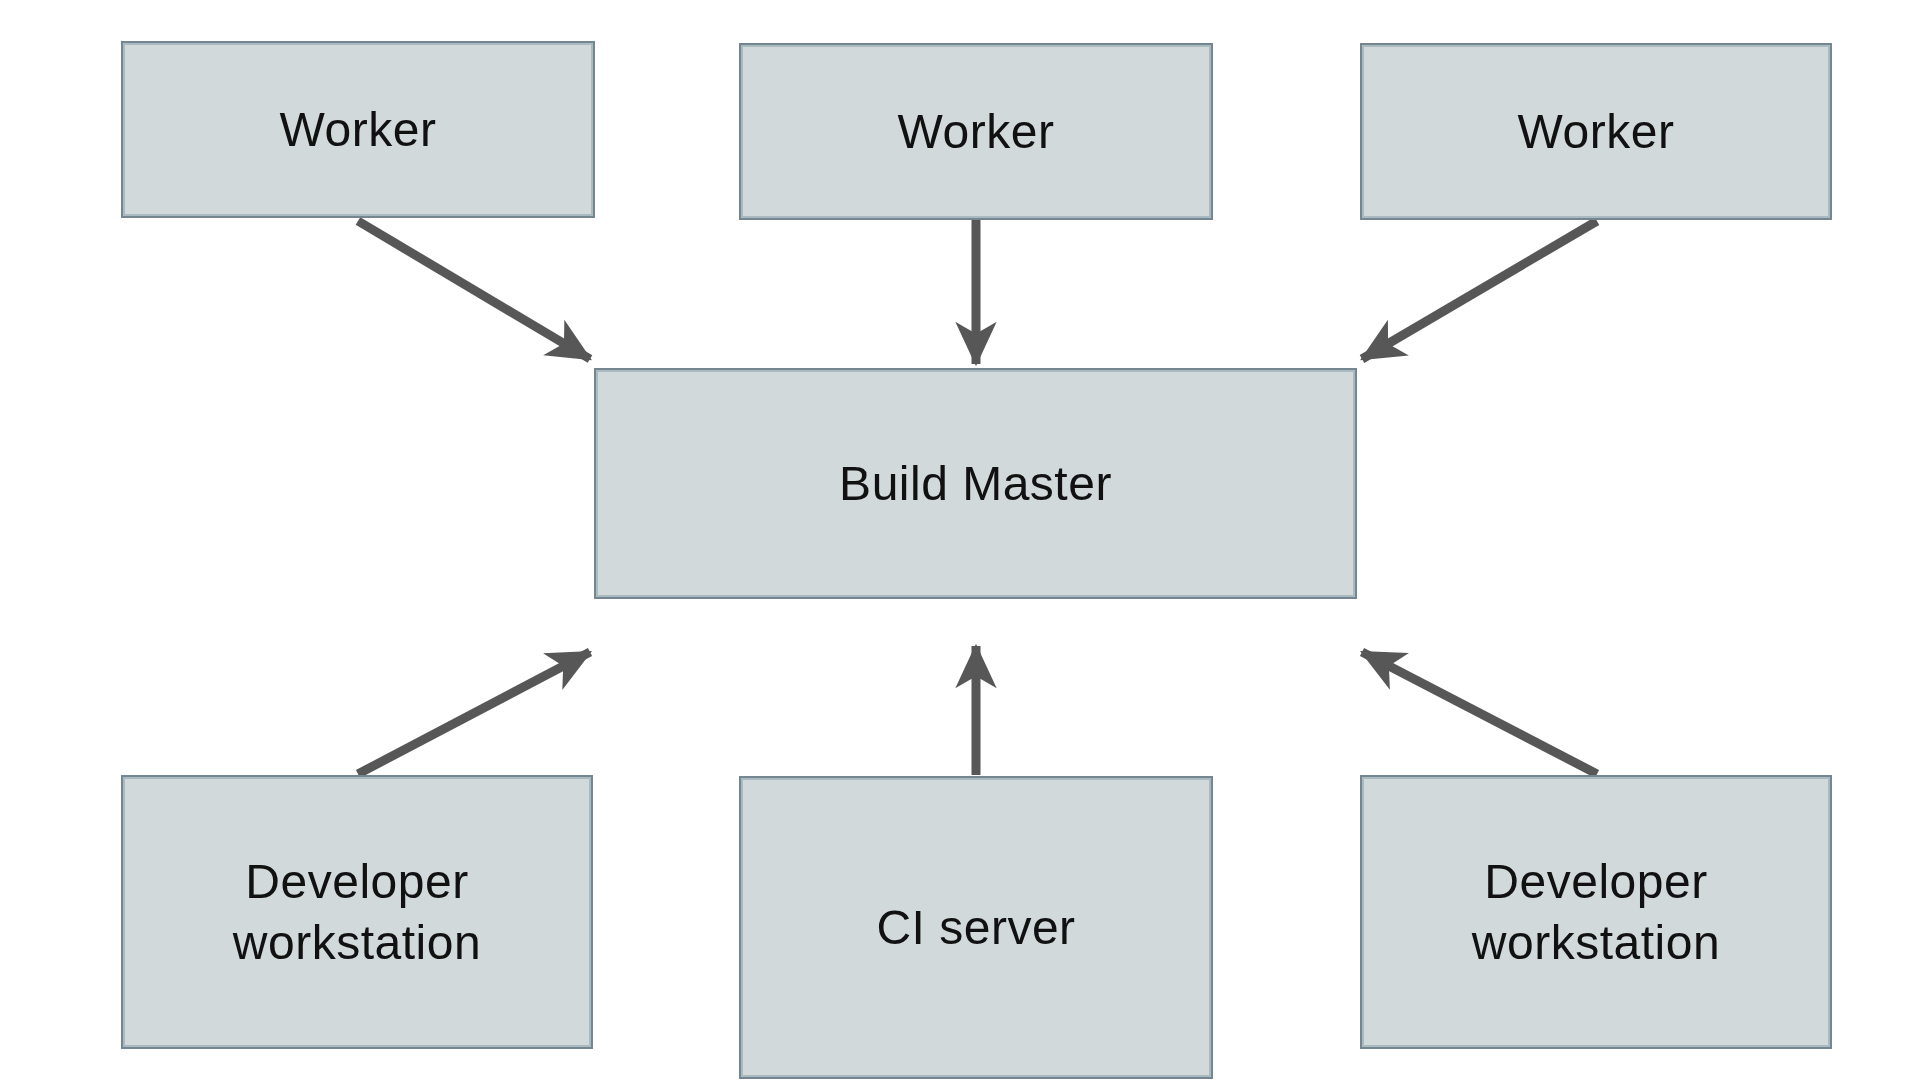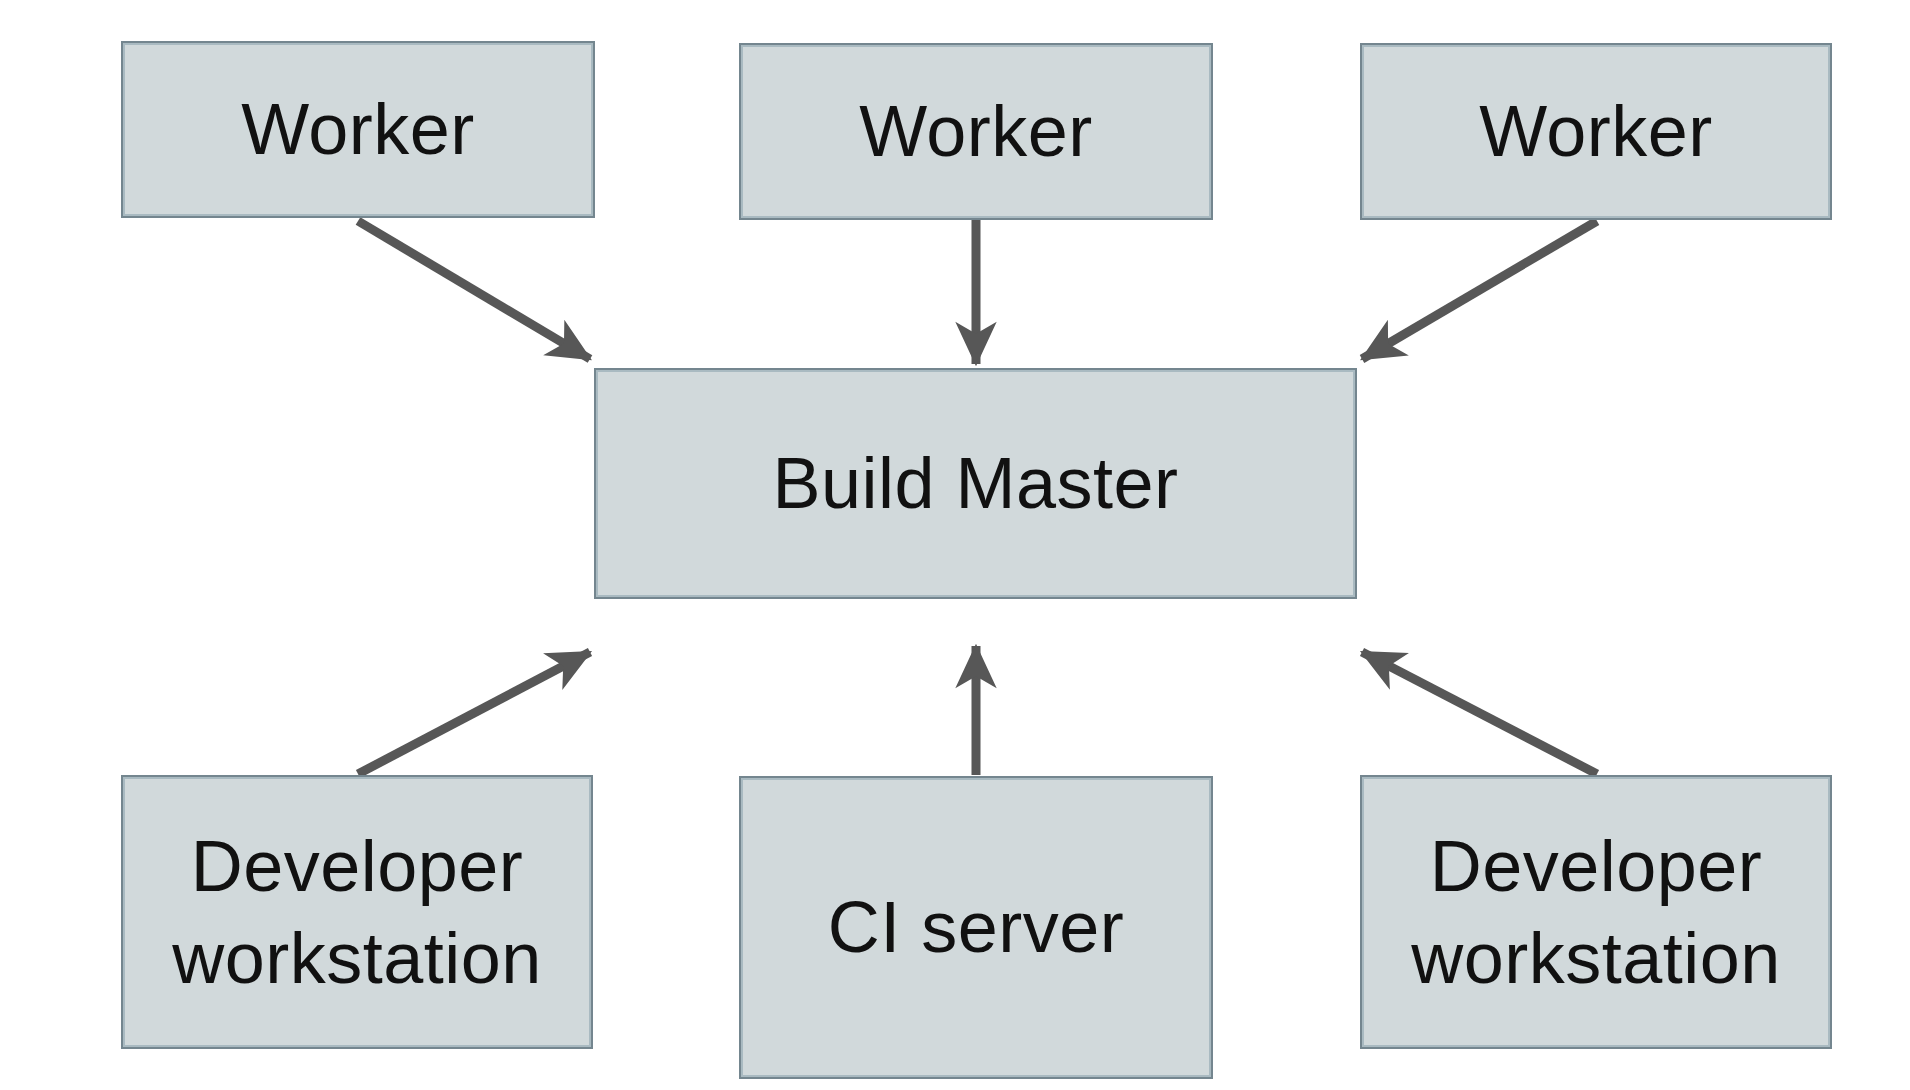--- a/index.html
+++ b/index.html
@@ -20,21 +20,21 @@
   .node {
     position: absolute;
     background: #d1d9db;
     border: 2px solid #74868f;
     box-shadow: inset 0 0 0 2px #a9bac1;
     display: flex;
     align-items: center;
     justify-content: center;
     text-align: center;
     color: #111111;
-    font-size: 72px;
+    font-size: 48px;
     line-height: 1.28;
     letter-spacing: 0.5px;
     box-sizing: border-box;
     padding: 0 28px;
   }
   
   .node.worker-1 { left: 121px; top: 41px;  width: 474px; height: 177px; }
   .node.worker-2 { left: 739px; top: 43px;  width: 474px; height: 177px; }
   .node.worker-3 { left: 1360px; top: 43px; width: 472px; height: 177px; }
   

